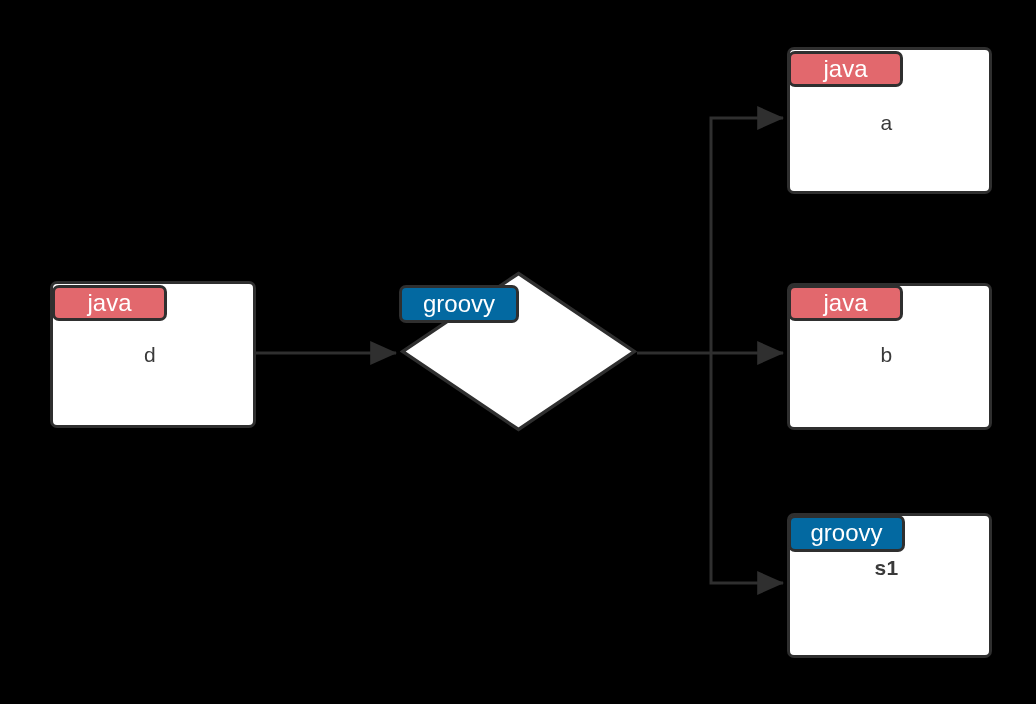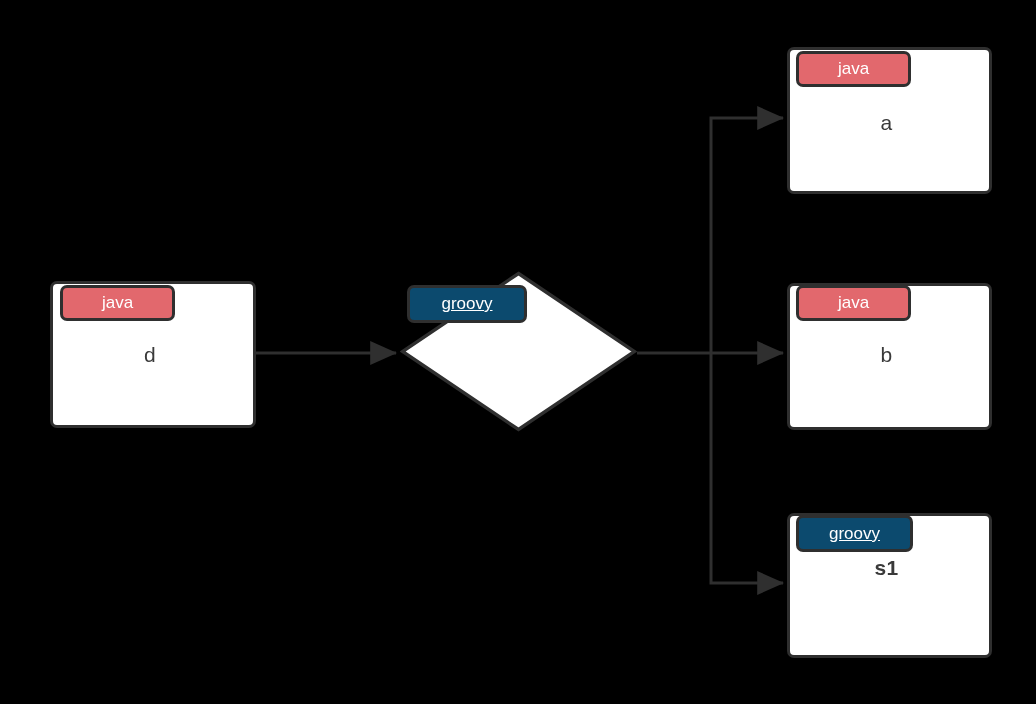--- a/index.html
+++ b/index.html
@@ -51,33 +51,31 @@
     left: 0;
     top: 0;
   }
   .badge {
     position: absolute;
     box-sizing: border-box;
     background: #e2686d;
     border: 3px solid #2f2f2f;
     border-radius: 7px;
     color: #ffffff;
-    font-size: 17px;
+    font-size: 24px;
     font-family: "Liberation Sans", sans-serif;
     display: flex;
     align-items: center;
     justify-content: center;
     line-height: 1;
     padding-bottom: 1px;
     white-space: nowrap;
-    margin-left: 8px;
   }
   .badge.groovy {
-    background: #0c4a6e;
-    text-decoration: underline;
+    background: #0369a1;
   }
 </style>
 </head>
 <body>
 
 <div id="canvas">
 
   <svg id="edge-layer" viewBox="0 0 1036 704" width="1036" height="704" xmlns="http://www.w3.org/2000/svg">
     <defs>
       <marker id="arrowhead" markerWidth="9" markerHeight="8" refX="8.6" refY="4" orient="auto" markerUnits="strokeWidth">

